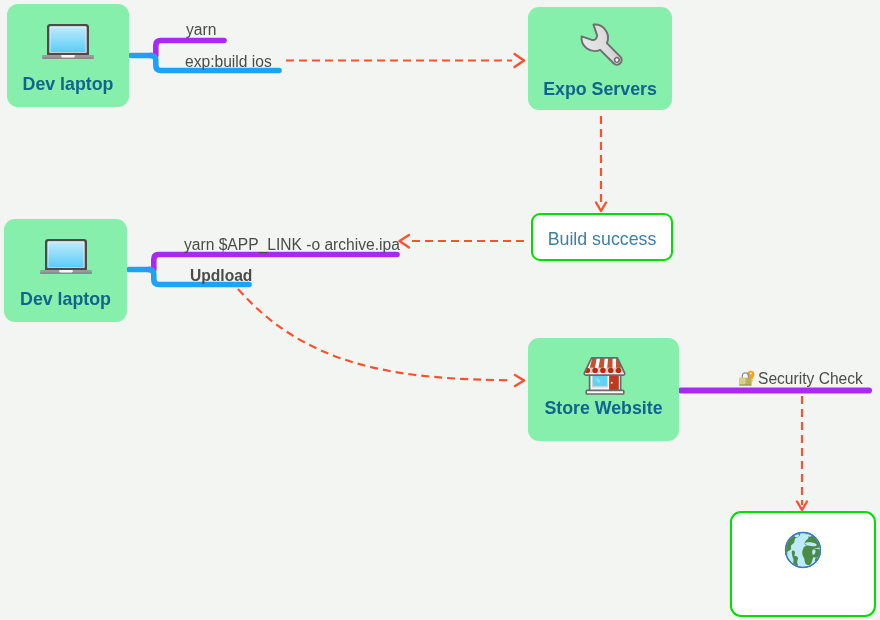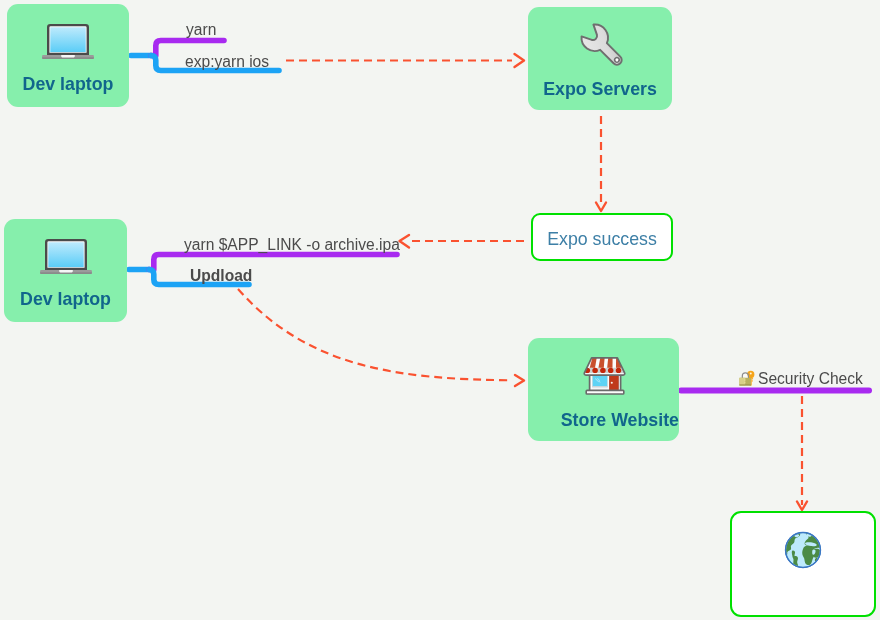--- a/index.html
+++ b/index.html
@@ -219,21 +219,21 @@
   <div class="node" id="n-expo">
     <div class="ico">
       <svg width="60" height="60" viewBox="0 0 48 48">
           <use href="#wrench-art"></use>
         </svg>
     </div>
     <div class="label">Expo Servers</div>
   </div>
 
   <div class="node plain" id="n-build">
-    <div class="label">Expo success</div>
+    <div class="label">Build success</div>
   </div>
 
   <div class="node" id="n-dev2">
     <div class="ico">
       <svg width="52" height="38" viewBox="0 0 52 38">
           <use href="#laptop-art"></use>
         </svg>
     </div>
     <div class="label">Dev laptop</div>
   </div>
@@ -249,42 +249,42 @@
 
   <div class="node released" id="n-released">
     <div class="ico">
       <svg width="38" height="38" viewBox="0 0 40 40">
           <use href="#globe-art"></use>
         </svg>
     </div>
   </div>
 
   <div class="edgelabel" id="l-yarn">yarn</div>
-  <div class="edgelabel" id="l-exp">exp:yarn ios</div>
+  <div class="edgelabel" id="l-exp">exp:build ios</div>
   <div class="edgelabel" id="l-curl">yarn $APP_LINK -o archive.ipa</div>
   <div class="edgelabel" id="l-upload">Updload</div>
   <div class="edgelabel" id="l-sec">
     <span class="emo"><svg width="17" height="17" viewBox="0 0 20 20">
           <use href="#lock-art"></use>
         </svg></span><span>Security Check</span>
   </div>
 
 </div>
 
 <style>
 #n-dev1{left:7px;top:4px;width:122px;height:103px;}
 #n-dev1 .ico{top:19px;} #n-dev1 .label{top:70px;}
 #n-expo{left:528px;top:7px;width:144px;height:103px;}
 #n-expo .ico{top:11px;margin-left:10px;} #n-expo .label{top:72px;}
 #n-build{left:531px;top:213px;width:142px;height:48px;}
 #n-build .label{top:14px;}
 #n-dev2{left:4px;top:219px;width:123px;height:103px;}
 #n-dev2 .ico{top:19px;} #n-dev2 .label{top:70px;}
 #n-store{left:528px;top:338px;width:151px;height:103px;}
-#n-store .ico{top:17px;} #n-store .label{top:72px;text-align:right;}
+#n-store .ico{top:17px;} #n-store .label{top:60px;}
 #n-released{left:730px;top:511px;width:146px;height:106px;}
 #n-released .ico{top:18px;} #n-released .label{top:72px;}
 #l-yarn{left:186px;top:21px;}
 #l-exp{left:185px;top:53px;}
 #l-curl{left:184px;top:236px;}
 #l-upload{left:190px;top:267px;font-weight:bold;}
 #l-sec{left:738px;top:370px;}
 </style>
 
 </body></html>

